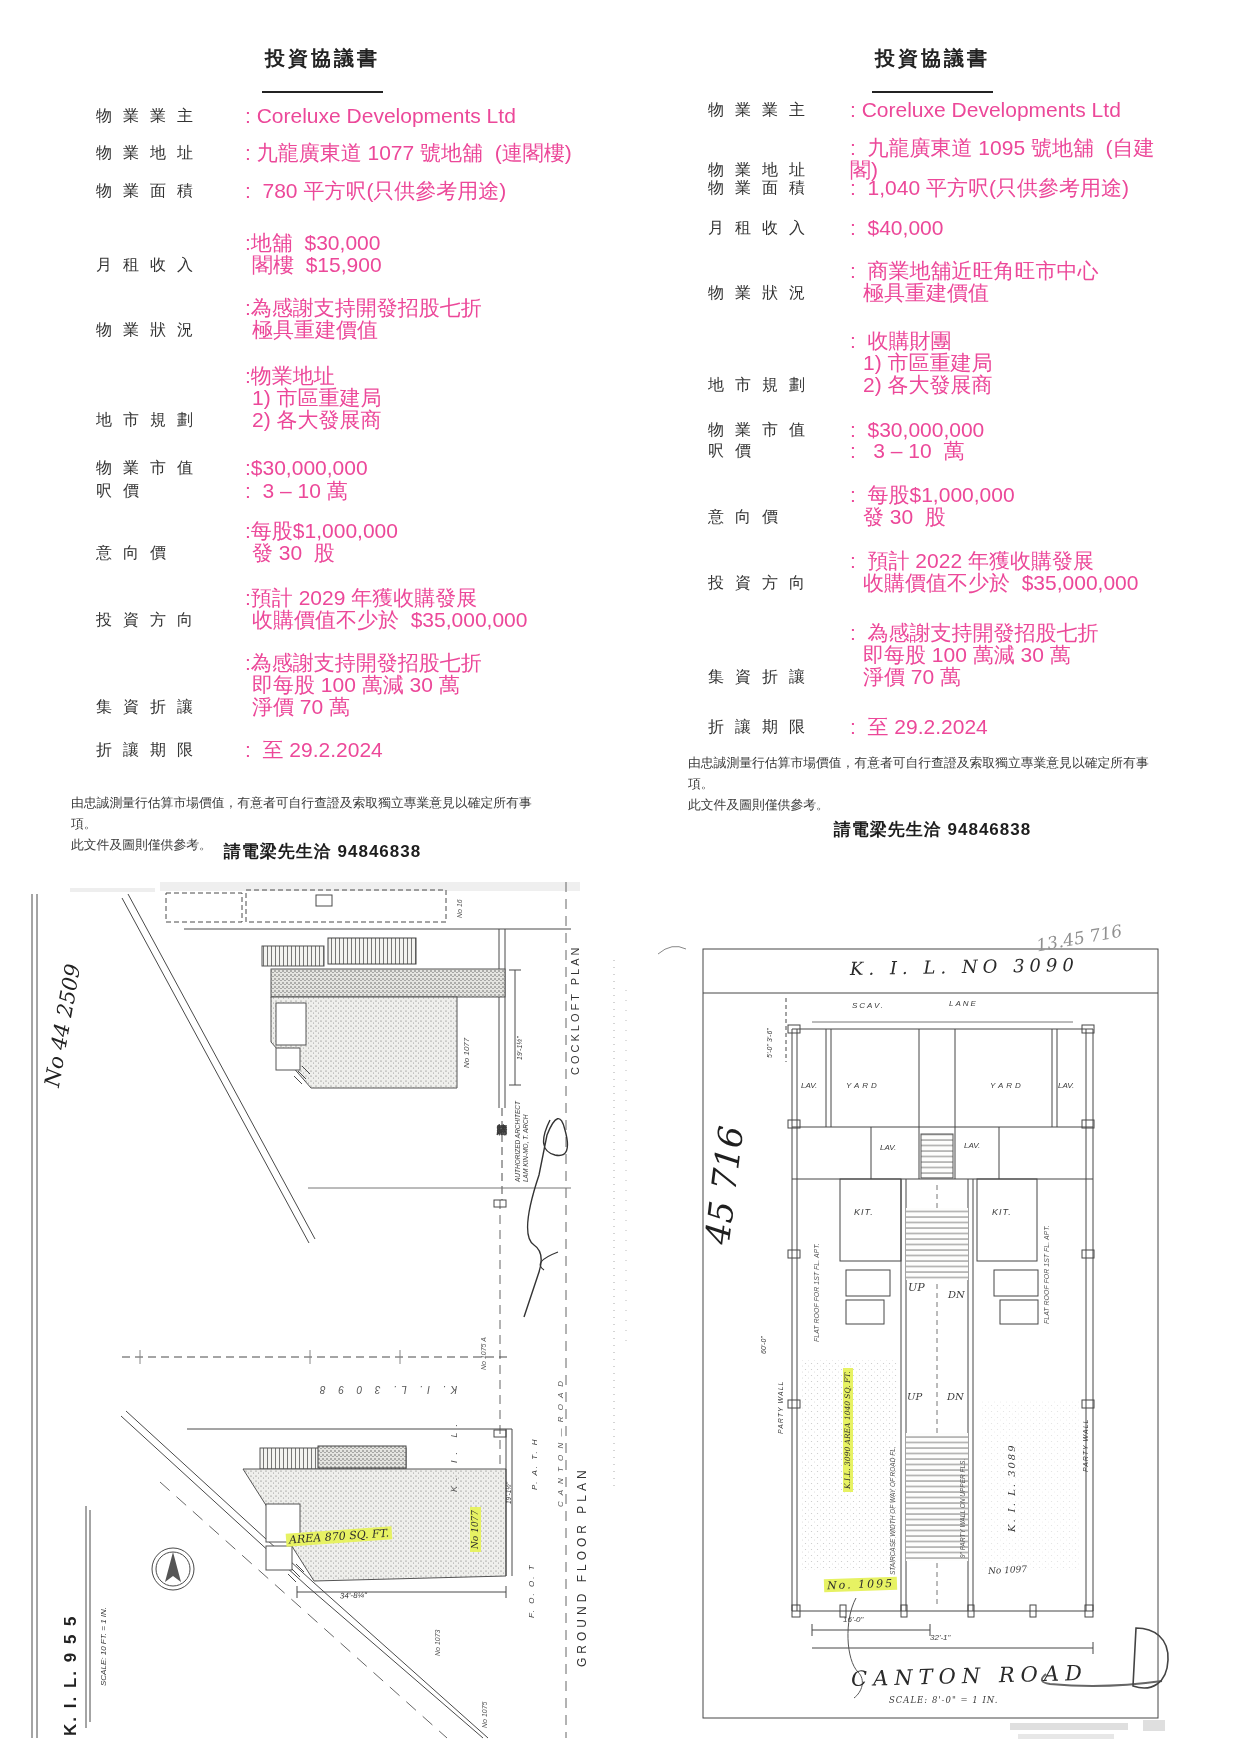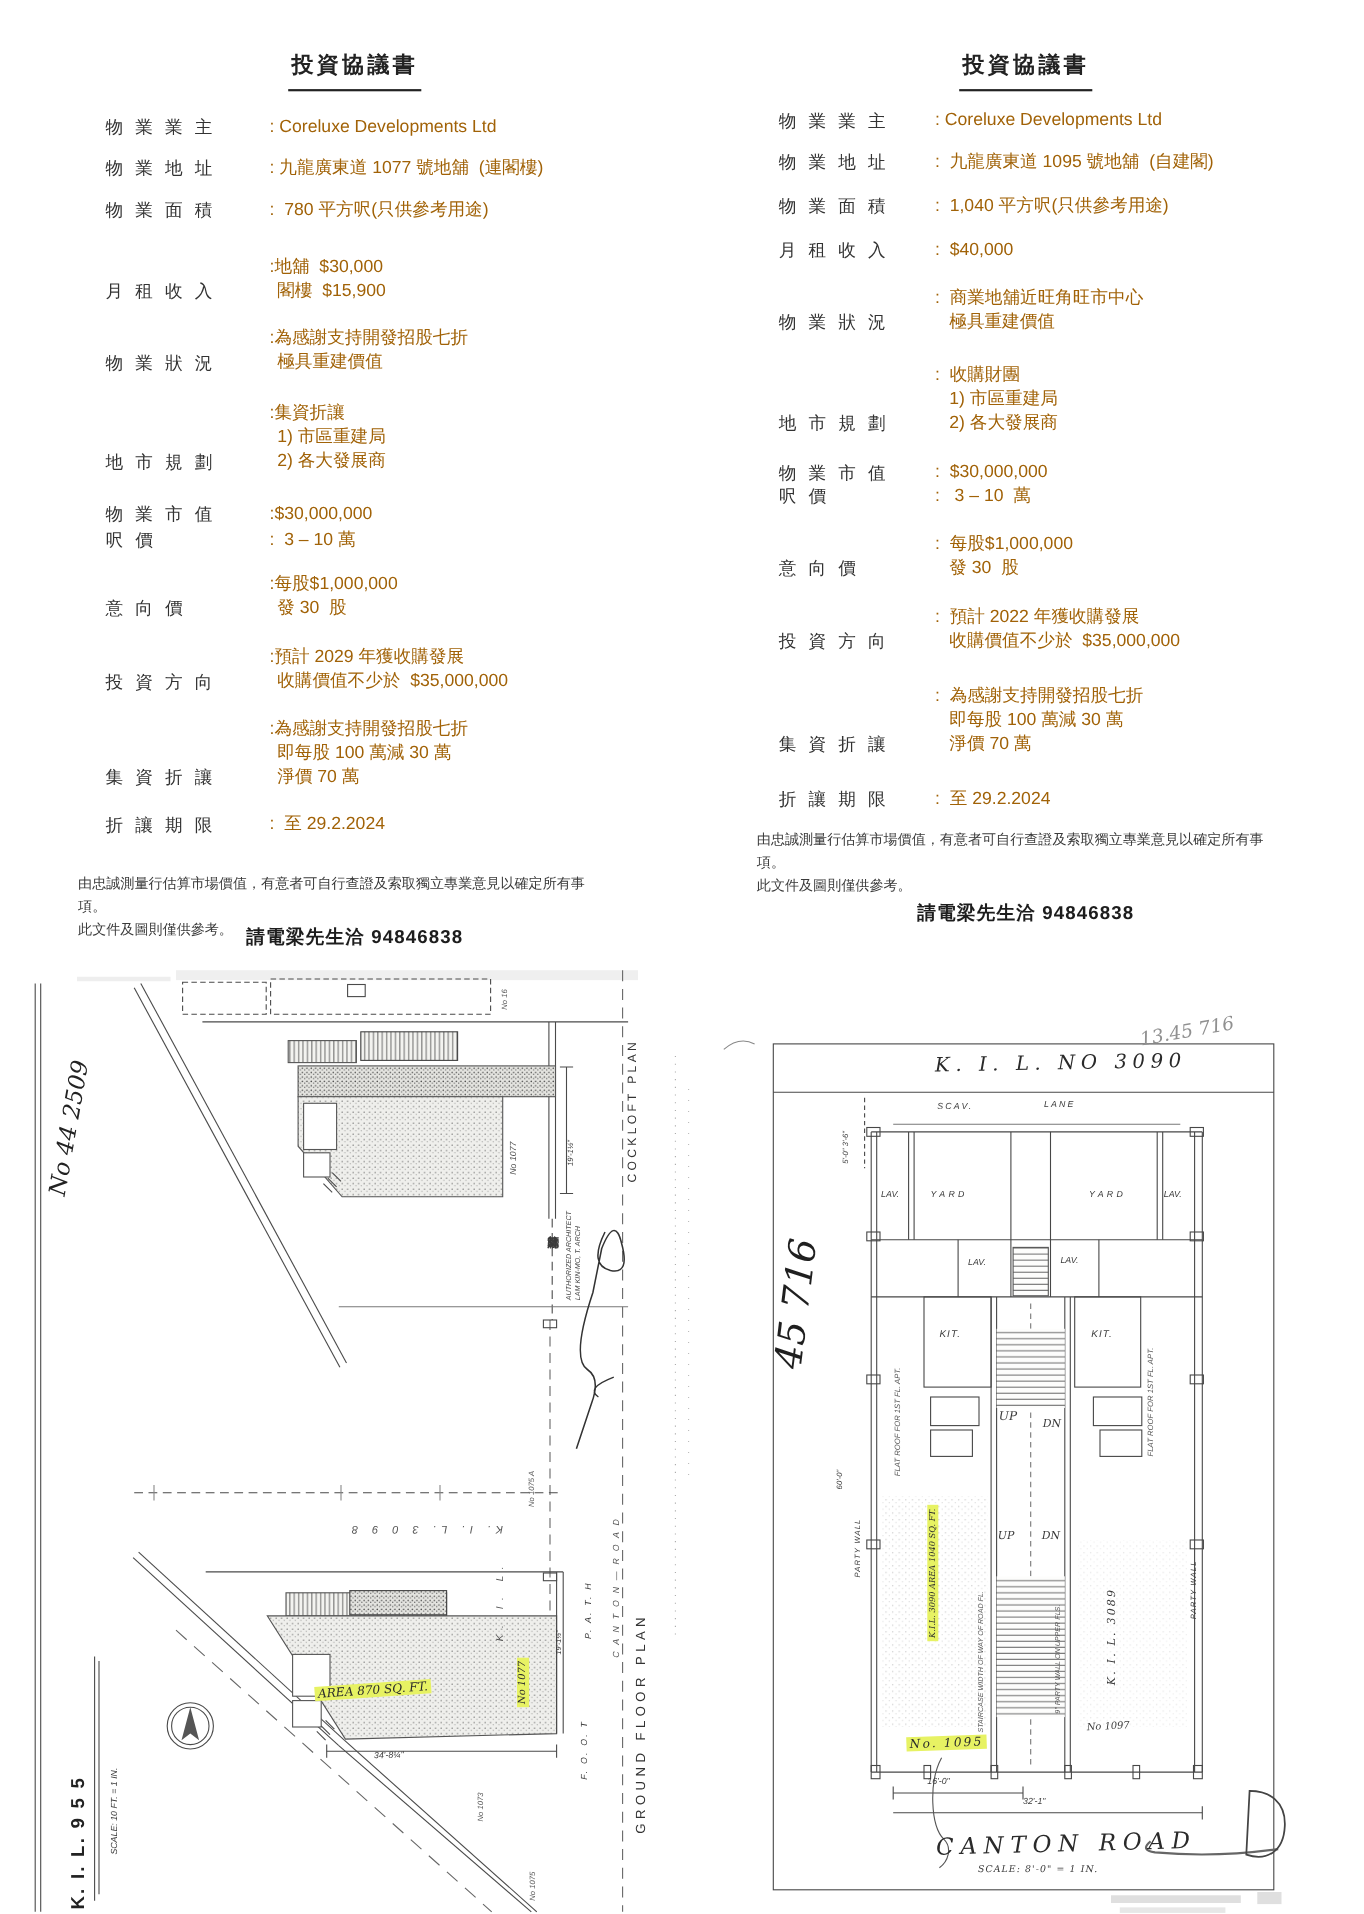--- a/index.html
+++ b/index.html
@@ -2,26 +2,26 @@
 <html><head>
 <meta charset="utf-8">
 <style>
   html,body{margin:0;padding:0;background:#fff;}
   .page{position:relative;width:1240px;height:1740px;background:#ffffff;overflow:hidden;
         font-family:"Liberation Sans","DejaVu Sans",sans-serif;color:#2e2e2e;}
   
   .doc{position:absolute;}
   .doc-title{position:absolute;left:0;top:0;width:100%;text-align:center;}
   .doc-title span{display:inline-block;font-size:20px;font-weight:bold;letter-spacing:3px;
-                  border-bottom:2px solid #232323;padding:0 3px 9px;color:#222;}
+                  border-bottom:2px solid #232323;padding:0 3px 19px;color:#222;}
   .row{position:absolute;display:flex;left:26px;align-items:flex-end;}
   .flabel{font-size:16px;letter-spacing:11px;white-space:nowrap;color:#333;flex:none;}
   .doc-l .flabel{width:149px;}
   .doc-r .flabel{width:142px;}
-  .fvalue{font-size:16px;line-height:22px;color:#a16207;}
+  .fvalue{font-size:21px;line-height:22px;color:#ec4899;}
   .fvalue div{white-space:pre-wrap;min-height:22px;}
   .doc-l .cont{padding-left:7px;}
   .doc-r .cont{padding-left:13px;}
   .footer{position:absolute;font-size:12.8px;line-height:21px;color:#3a3a3a;}
   .contact{position:absolute;width:100%;text-align:center;font-size:17px;font-weight:bold;
            letter-spacing:1px;color:#1d1d1d;}
   
   .draw{position:absolute;}
   .draw svg{position:absolute;left:0;top:0;}
   .lbl{position:absolute;white-space:nowrap;color:#3b3b3b;line-height:1;}
@@ -67,21 +67,21 @@
     <div class="row" style="top:252px">
         <div class="flabel">物業狀況</div>
         <div class="fvalue">
           <div>:為感謝支持開發招股七折</div>
           <div class="cont">極具重建價值</div>
         </div>
       </div>
     <div class="row" style="top:320px">
         <div class="flabel">地市規劃</div>
         <div class="fvalue">
-          <div>:集資折讓</div>
+          <div>:物業地址</div>
           <div class="cont">1) 市區重建局</div>
           <div class="cont">2) 各大發展商</div>
         </div>
       </div>
     <div class="row" style="top:412px">
         <div class="flabel">物業市值</div>
         <div class="fvalue">
           <div>:$30,000,000</div>
         </div>
       </div>

